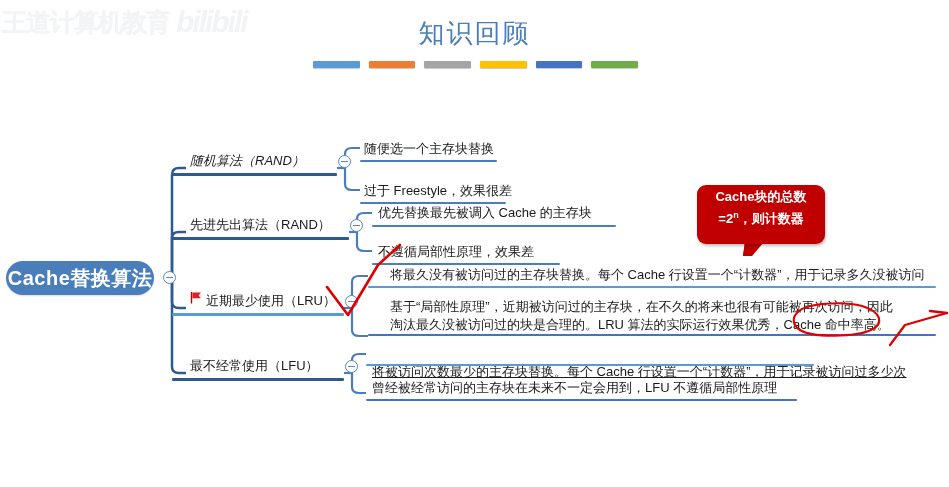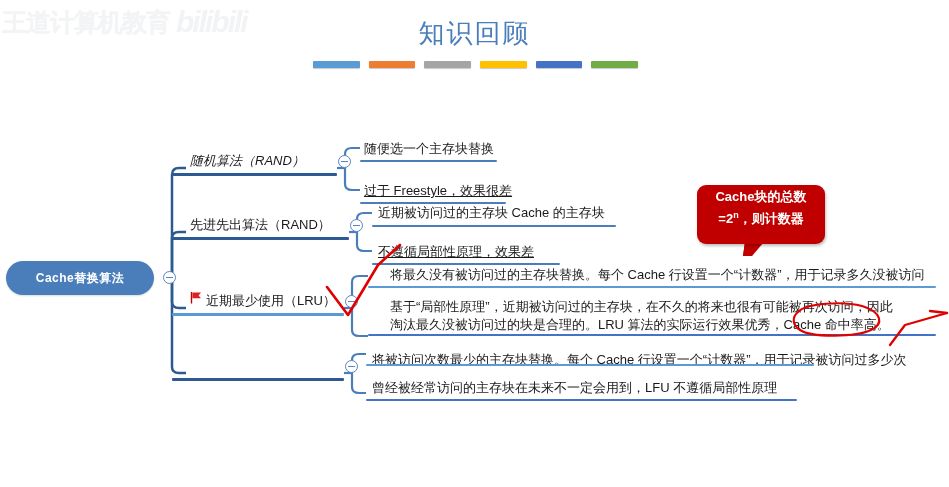--- a/index.html
+++ b/index.html
@@ -98,21 +98,21 @@
     left: 6px;
     top: 261px;
     width: 148px;
     height: 34px;
     background: #4a7ebb;
     border-radius: 17px;
     display: flex;
     align-items: center;
     justify-content: center;
     color: #ffffff;
-    font-size: 12px;
+    font-size: 20px;
     font-weight: bold;
     letter-spacing: 0.5px;
     box-shadow: 0 1px 2px rgba(0,0,0,0.15);
   }
 
   
   .collapse {
     position: absolute;
     width: 13px;
     height: 13px;
@@ -242,52 +242,53 @@
   <div id="root-node">Cache替换算法</div>
   <div class="collapse" style="left:163px; top:271px;"></div>
 
   <div class="node-label" style="left:190px; top:152px;font-style:italic;">随机算法（RAND）</div>
   <div class="underline dark" style="left:172px; top:173px; width:165px;"></div>
   <div class="collapse" style="left:338px; top:155px;"></div>
 
   <div class="node-label" style="left:364px; top:140px;">随便选一个主存块替换</div>
   <div class="underline thin" style="left:360px; top:160px; width:137px;"></div>
 
-  <div class="node-label" style="left:364px; top:182px;text-decoration:underline;">过于 Freestyle，效果很差</div>
+  <div class="node-label" style="left:364px; top:182px;">过于 Freestyle，效果很差</div>
   <div class="underline thin" style="left:360px; top:202px; width:146px;"></div>
 
   <div class="node-label" style="left:190px; top:216px;">先进先出算法（RAND）</div>
   <div class="underline dark" style="left:172px; top:237px; width:177px;"></div>
   <div class="collapse" style="left:350px; top:219px;"></div>
 
-  <div class="node-label" style="left:378px; top:204px;">近期被访问过的主存块 Cache 的主存块</div>
+  <div class="node-label" style="left:378px; top:204px;">优先替换最先被调入 Cache 的主存块</div>
   <div class="underline thin" style="left:372px; top:225px; width:244px;"></div>
 
-  <div class="node-label" style="left:378px; top:243px;text-decoration:underline;">不遵循局部性原理，效果差</div>
+  <div class="node-label" style="left:378px; top:243px;">不遵循局部性原理，效果差</div>
   <div class="underline thin" style="left:372px; top:263px; width:188px;"></div>
 
   <svg class="flag-icon" style="left:190px; top:292px;" viewBox="0 0 12 12" xmlns="http://www.w3.org/2000/svg">
     <rect x="0.8" y="0" width="1.4" height="11.5" fill="#c00000"></rect>
     <path d="M2.4 0.6 L11 0.6 L8.6 3.4 L11 6.2 L2.4 6.2 Z" fill="#e02020"></path>
   </svg>
   <div class="node-label" style="left:206px; top:292px;">近期最少使用（LRU）</div>
   <div class="underline" style="left:172px; top:313px; width:172px; background:#5b9bd5;"></div>
   <div class="collapse" style="left:345px; top:295px;"></div>
 
   <div class="node-label" style="left:390px; top:266px;">将最久没有被访问过的主存块替换。每个 Cache 行设置一个“计数器”，用于记录多久没被访问</div>
   <div class="underline thin" style="left:368px; top:286px; width:568px; background:#5b9bd5;"></div>
 
   <div class="node-label" style="left:390px; top:298px;">基于“局部性原理”，近期被访问过的主存块，在不久的将来也很有可能被再次访问，因此</div>
   <div class="node-label" style="left:390px; top:316px;">淘汰最久没被访问过的块是合理的。LRU 算法的实际运行效果优秀，Cache 命中率高。</div>
   <div class="underline thin" style="left:368px; top:334px; width:568px; background:#4472c4;"></div>
 
+  <div class="node-label" style="left:190px; top:357px;">最不经常使用（LFU）</div>
   <div class="underline dark" style="left:172px; top:378px; width:172px;"></div>
   <div class="collapse" style="left:345px; top:360px;"></div>
 
-  <div class="node-label" style="left:372px; top:351px;">将被访问次数最少的主存块替换。每个 Cache 行设置一个“计数器”，用于记录被访问过多少次</div>
+  <div class="node-label" style="left:372px; top:363px;text-decoration:underline;">将被访问次数最少的主存块替换。每个 Cache 行设置一个“计数器”，用于记录被访问过多少次</div>
   <div class="underline thin" style="left:366px; top:364px; width:448px; background:#5b9bd5;"></div>
 
   <div class="node-label" style="left:372px; top:379px;">曾经被经常访问的主存块在未来不一定会用到，LFU 不遵循局部性原理</div>
   <div class="underline thin" style="left:366px; top:399px; width:431px; background:#4472c4;"></div>
 
   <div id="callout-tail"></div>
   <div id="callout">
     <span class="cl">Cache块的总数</span>
     <span class="cl"><span>=2</span><sup>n</sup><span>，则计数器</span></span>
   </div>

